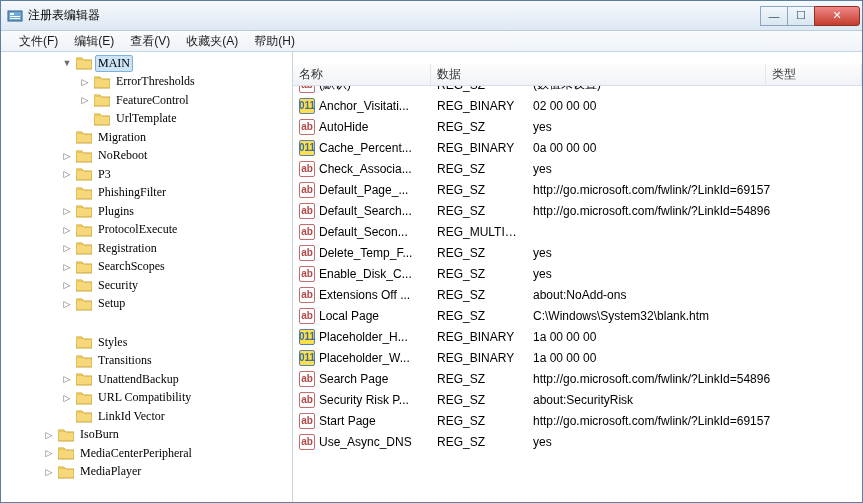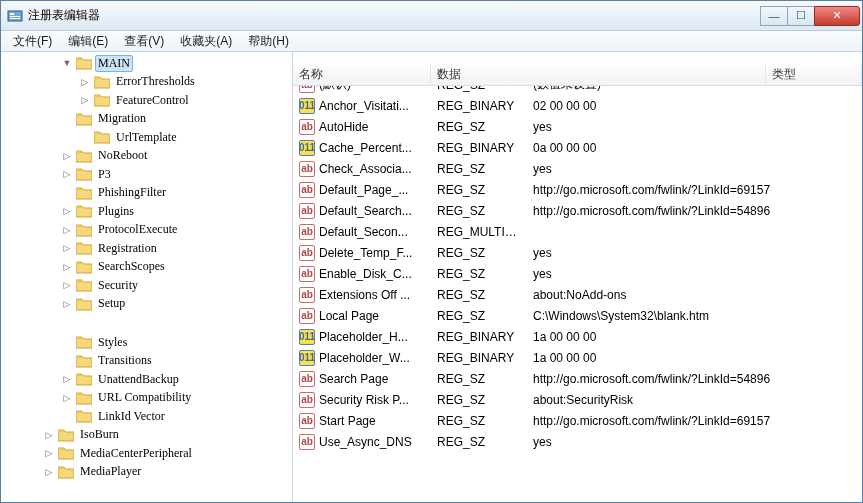--- a/index.html
+++ b/index.html
@@ -8,21 +8,21 @@
   
   .titlebar { height: 30px; background: linear-gradient(to bottom, #f6f9fc, #dde8f2); display: flex; align-items: center; padding-left: 6px; border-bottom: 1px solid #b8cde2; justify-content: space-between; }
   .titlebar-icon { width: 16px; height: 16px; margin-right: 5px; display: inline-flex; align-items: center; justify-content: center; }
   .titlebar-title { flex: 1; color: #000; font-size: 12px; }
   .win-btns { display: flex; height: 20px; margin-right: 2px; }
   .win-btn { width: 28px; height: 20px; border: 1px solid #8aa6c1; margin-left: -1px; display: flex; align-items: center; justify-content: center; background: linear-gradient(to bottom,#f2f7fb,#d9e6f1); cursor: default; font-size: 11px; }
   .win-btn.close { width: 46px; background: linear-gradient(to bottom,#e88,#c43c2c); border-color:#8e2f22; color:#fff; border-top-right-radius:3px; border-bottom-right-radius:3px;}
   .win-btn.min, .win-btn.max { color:#2c4a66; }
   
   
-  .menubar { height: 21px; background: linear-gradient(to bottom,#f9fbfd,#eef3f8); border-bottom: 1px solid #c6d5e4; display: flex; align-items: center; padding-left: 4px; gap: 0; }
+  .menubar { height: 21px; background: linear-gradient(to bottom,#f9fbfd,#eef3f8); border-bottom: 1px solid #c6d5e4; display: flex; align-items: center; padding-left: 10px; gap: 0; }
   .menubar-item { padding: 2px 8px; color: #1a1a1a; cursor: default; }
   
   
   .client { display: flex; height: calc(503px - 52px); }
   .left-pane { width: 292px; border-right: 1px solid #c8d5e2; overflow-y: auto; padding-top: 2px; }
   .right-pane { flex: 1; overflow-y: auto; }
   
   
   .tree-node { display: flex; align-items: center; height: 18.5px; padding-left: 6px; white-space: nowrap; }
   .tree-exp { width: 12px; height: 12px; display: inline-flex; align-items: center; justify-content: center; color:#6b6b6b; font-size: 9px; cursor: default; }
@@ -99,35 +99,35 @@
         <span class="tree-label">ErrorThresholds</span>
       </div>
       <div class="tree-node" style="padding-left: 78px;">
         <span class="tree-exp">▷</span>
         <span class="tree-folder"><svg viewBox="0 0 16 14">
             <path d="M0 2 L6 2 L8 4 L16 4 L16 13 L0 13 Z" fill="#f6d87a" stroke="#c9a63a"></path>
             <path d="M0 2 L6 2 L8 4 L0 4 Z" fill="#e8c558"></path>
           </svg></span>
         <span class="tree-label">FeatureControl</span>
       </div>
+      <div class="tree-node" style="padding-left: 78px;">
+        <span class="tree-exp"></span>
+        <span class="tree-folder"><svg viewBox="0 0 16 14">
+            <path d="M0 2 L6 2 L8 4 L16 4 L16 13 L0 13 Z" fill="#f6d87a" stroke="#c9a63a"></path>
+            <path d="M0 2 L6 2 L8 4 L0 4 Z" fill="#e8c558"></path>
+          </svg></span>
+        <span class="tree-label">UrlTemplate</span>
+      </div>
       <div class="tree-node" style="padding-left: 60px;">
         <span class="tree-exp"></span>
         <span class="tree-folder"><svg viewBox="0 0 16 14">
             <path d="M0 2 L6 2 L8 4 L16 4 L16 13 L0 13 Z" fill="#f6d87a" stroke="#c9a63a"></path>
             <path d="M0 2 L6 2 L8 4 L0 4 Z" fill="#e8c558"></path>
           </svg></span>
         <span class="tree-label">Migration</span>
-      </div>
-      <div class="tree-node" style="padding-left: 78px;">
-        <span class="tree-exp"></span>
-        <span class="tree-folder"><svg viewBox="0 0 16 14">
-            <path d="M0 2 L6 2 L8 4 L16 4 L16 13 L0 13 Z" fill="#f6d87a" stroke="#c9a63a"></path>
-            <path d="M0 2 L6 2 L8 4 L0 4 Z" fill="#e8c558"></path>
-          </svg></span>
-        <span class="tree-label">UrlTemplate</span>
       </div>
       <div class="tree-node" style="padding-left: 60px;">
         <span class="tree-exp">▷</span>
         <span class="tree-folder"><svg viewBox="0 0 16 14">
             <path d="M0 2 L6 2 L8 4 L16 4 L16 13 L0 13 Z" fill="#f6d87a" stroke="#c9a63a"></path>
             <path d="M0 2 L6 2 L8 4 L0 4 Z" fill="#e8c558"></path>
           </svg></span>
         <span class="tree-label">NoReboot</span>
       </div>
       <div class="tree-node" style="padding-left: 60px;">

